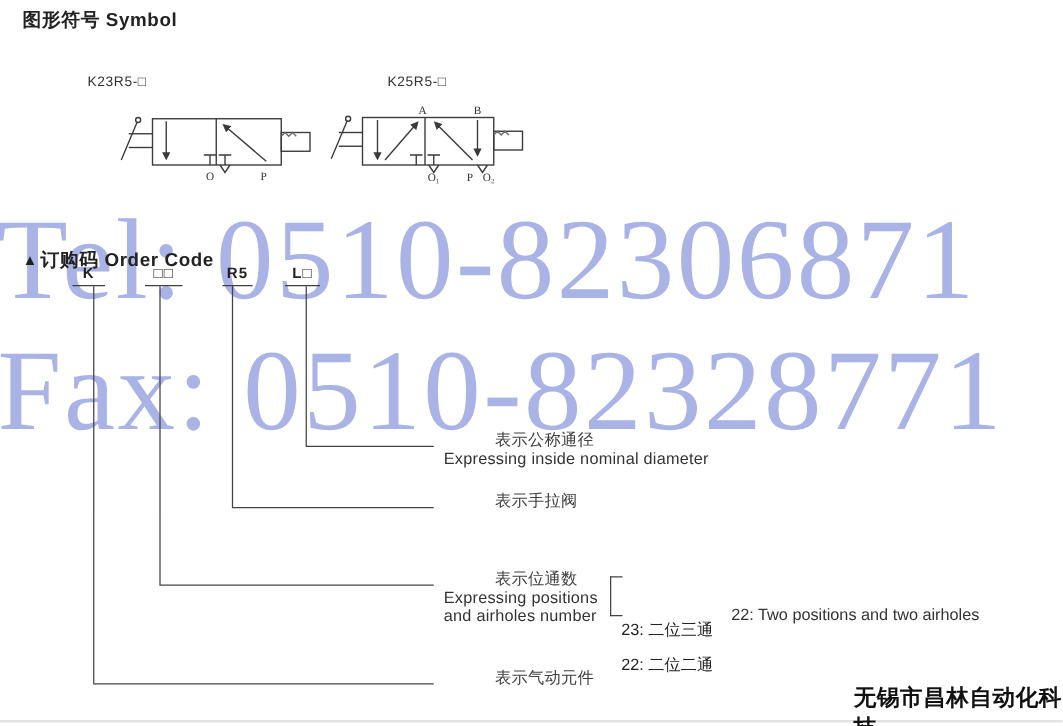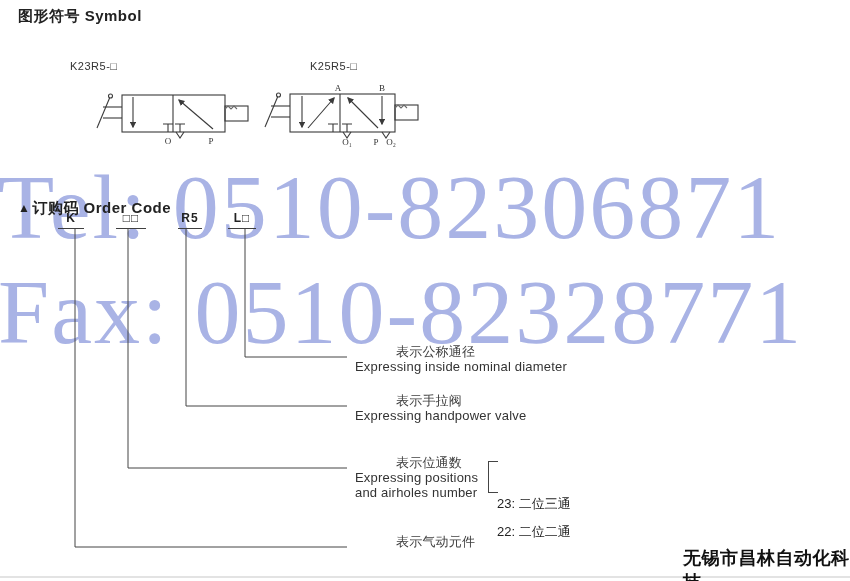--- a/index.html
+++ b/index.html
@@ -162,37 +162,37 @@
   </g>
 </svg>
 
 <div class="abs expl" style="top:344px">
   <div class="zh">表示公称通径</div>
   <div class="en">Expressing inside nominal diameter</div>
 </div>
 
 <div class="abs expl" style="top:393px">
   <div class="zh">表示手拉阀</div>
-  <div class="en">Expressing handpower valve</div>
 </div>
 
 <div class="abs expl" style="top:455px">
   <div class="zh">表示位通数</div>
   <div class="en">Expressing positions</div>
   <div class="en">and airholes number</div>
 </div>
 
 <div class="abs expl" style="top:534px">
   <div class="zh">表示气动元件</div>
 </div>
 
 <div class="abs" id="opt-bracket"></div>
 
 <div class="abs opt-row" style="left:497px;top:456px">
   <span class="zh">23: 二位三通</span>
 </div>
 <div class="abs opt-row" style="left:497px;top:484px">
   <span class="zh">22: 二位二通</span>
+  <span class="en">22: Two positions and two airholes</span>
 </div>
 
 <div class="abs" id="company">无锡市昌林自动化科技</div>
 
 <div class="abs" id="bottom-edge"></div>
 
 </body></html>

